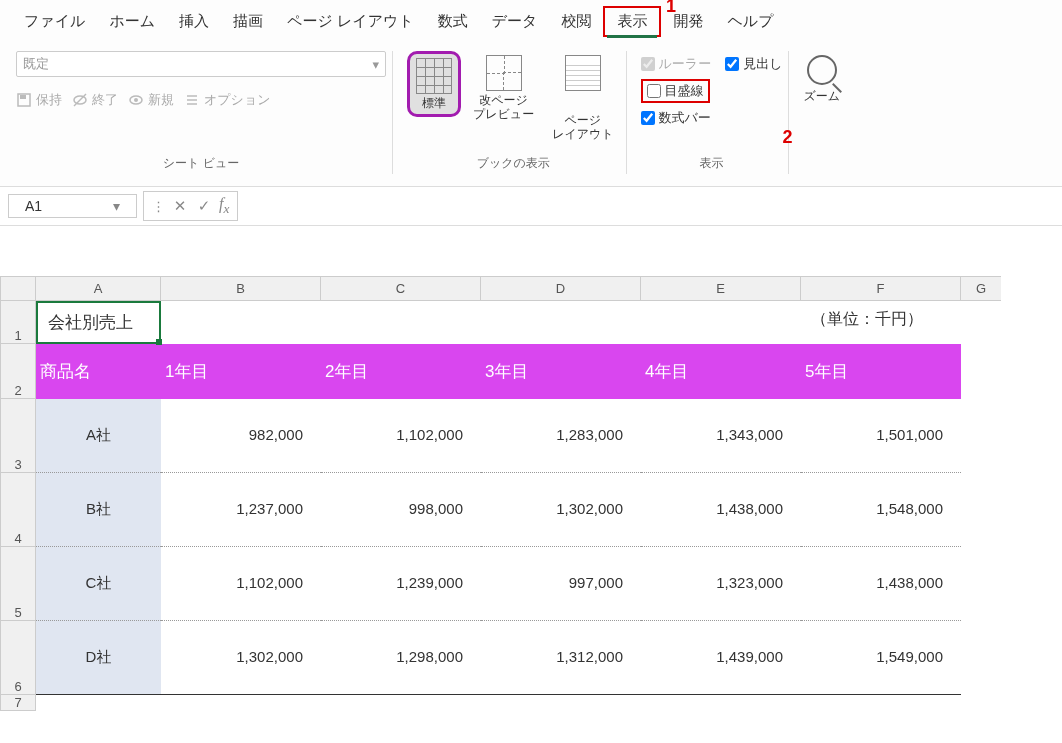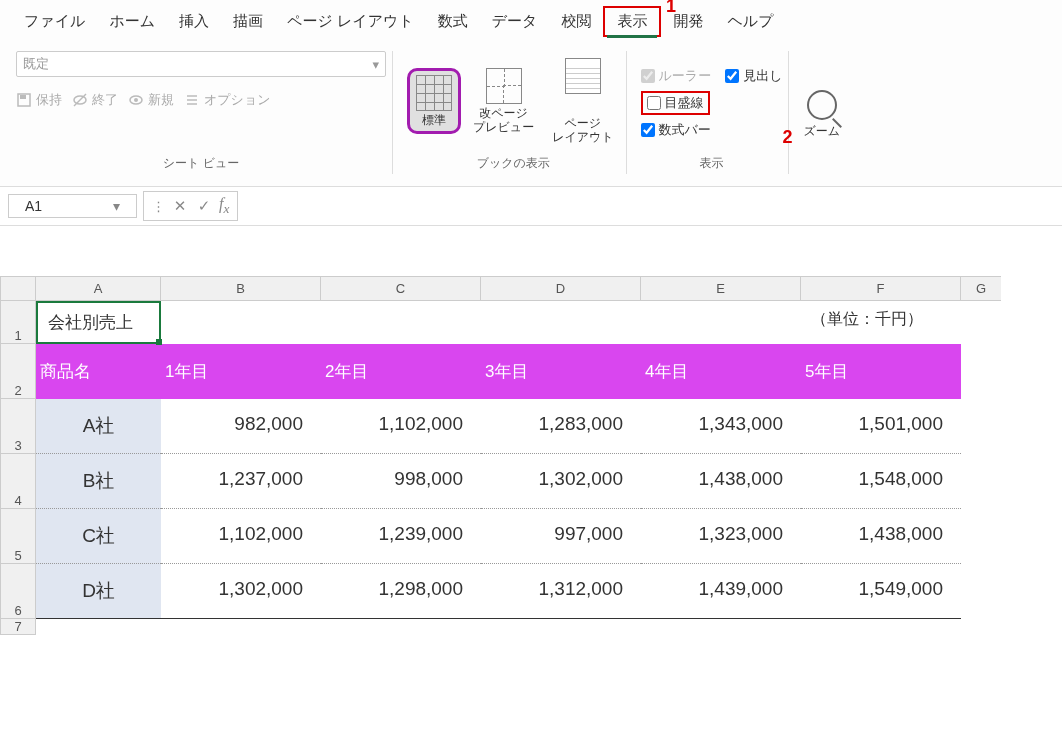--- a/index.html
+++ b/index.html
@@ -8,21 +8,21 @@
     
     .menubar { display: flex; align-items: center; padding: 6px 12px 8px; background: #fdfdfd; }
     .menubar-item { padding: 4px 12px; cursor: pointer; font-size: 15px; position: relative; }
     .menubar-item.active { border: 2px solid #d00; }
     .menubar-item.active::after { content: ''; position: absolute; bottom: -3px; left: 2px; right: 2px; height: 3px; background: #217346; }
     
     
     .ribbon { display: flex; background: #fdfdfd; border-bottom: 1px solid #ddd; padding: 6px 10px 12px; gap: 8px; }
     .ribbon-group { display: flex; flex-direction: column; align-items: center; padding: 0 6px; border-right: 1px solid #ddd; }
     .ribbon-group:last-child { border-right: none; }
-    .ribbon-group-content { display: flex; align-items: center; gap: 6px; flex: 1; min-height: 100px; }
+    .ribbon-group-content { display: flex; align-items: flex-start; gap: 6px; flex: 1; min-height: 100px; }
     .ribbon-group-label { font-size: 12px; color: #666; padding: 4px 0 2px; }
     
     
     .sheetview-box { border: 1px solid #ccc; border-radius: 2px; padding: 3px 6px; width: 370px; display: flex; align-items: center; justify-content: space-between; background: #fff; color: #999; }
     .sheetview-controls { display: flex; gap: 10px; margin-top: 8px; align-items: center; color: #aaa; font-size: 13px; }
     .sv-btn { display: flex; align-items: center; gap: 4px; }
     
     
     .bv-item { display: flex; flex-direction: column; align-items: center; gap: 2px; padding: 4px 6px; cursor: pointer; }
     .bv-item.selected { background: #e0e0e0; border: 3px solid #a21caf; border-radius: 10px; }
@@ -69,21 +69,21 @@
     .row-head { background: #f0f0f0; border: 1px solid #ccc; border-top: none; text-align: center; padding: 0 4px; color: #555; display: flex; align-items: flex-end; justify-content: center; }
     .corner { background: #f0f0f0; border: 1px solid #ccc; }
     
     .cell { padding: 8px 10px; font-size: 16px; }
     .a1-cell { border: 2px solid #1a7a3d; font-size: 17px; position: relative; }
     .a1-cell::after { content:''; position:absolute; right:-3px; bottom:-3px; width:6px; height:6px; background:#1a7a3d; }
     .unit-cell { justify-content: flex-end; font-size: 16px; }
     
     .hdr-row .cell { background: #d946ef; color: #fff; padding: 16px 4px; font-size: 17px; }
     
-    .data-row .cell { text-align: right; padding: 14px 18px; border-bottom: 1px dotted #999; font-size: 19px; }
+    .data-row .cell { text-align: right; padding: 27px 18px; border-bottom: 1px dotted #999; font-size: 15px; }
     .data-row .label-cell { background: #e0e6f1; text-align: center; border-bottom: 1px dotted #999; }
     .data-row.last .cell, .data-row.last .label-cell { border-bottom: 1px solid #333; }
     
     svg.ico { width: 16px; height: 16px; }
   </style>
 </head>
 <body>
 
 <div class="menubar" style="position:relative;">
   <div class="menubar-item">ファイル</div>

